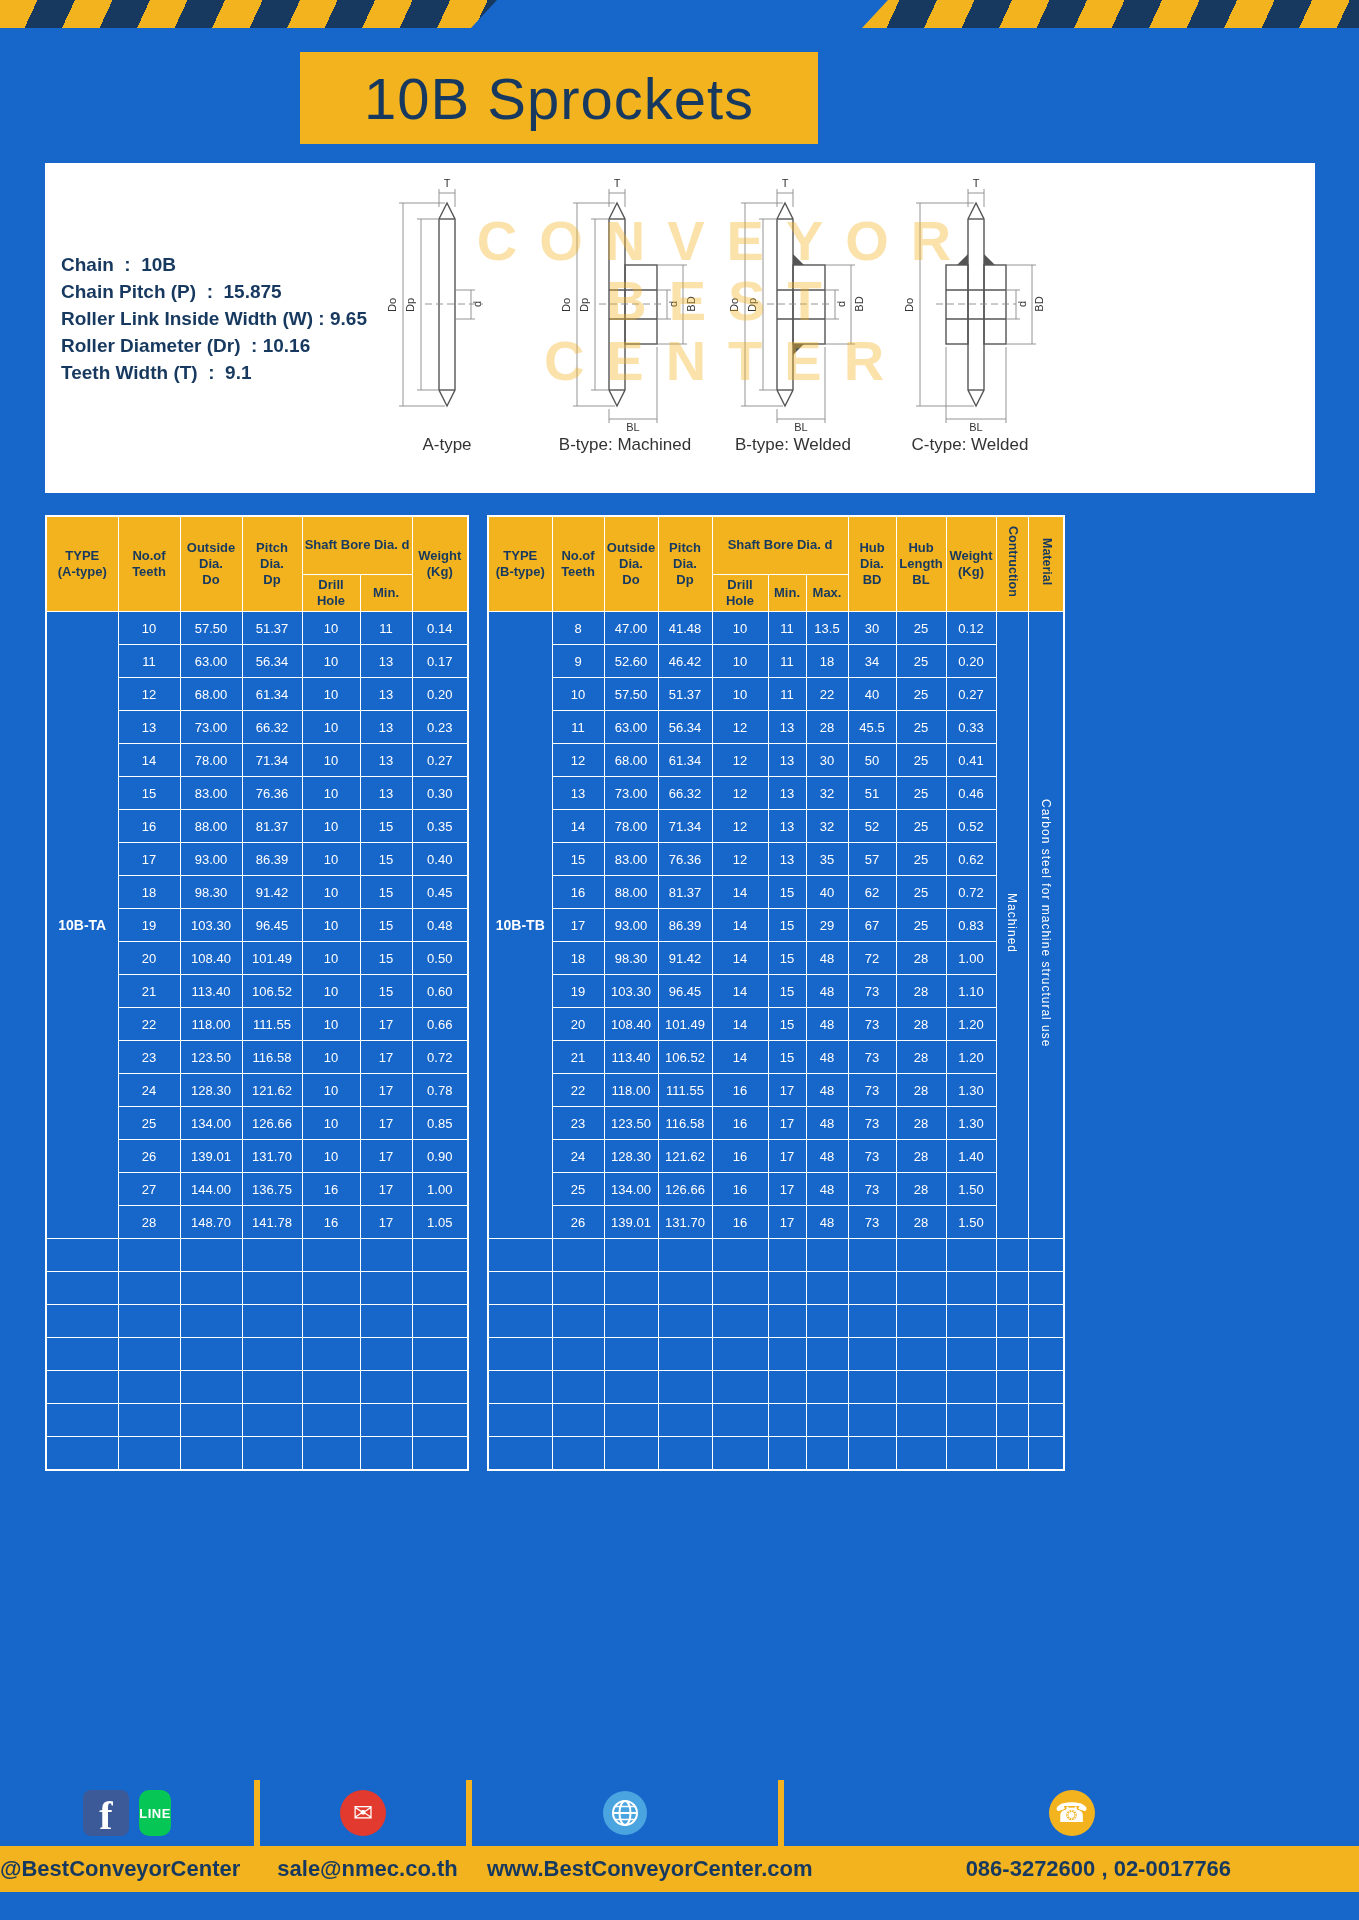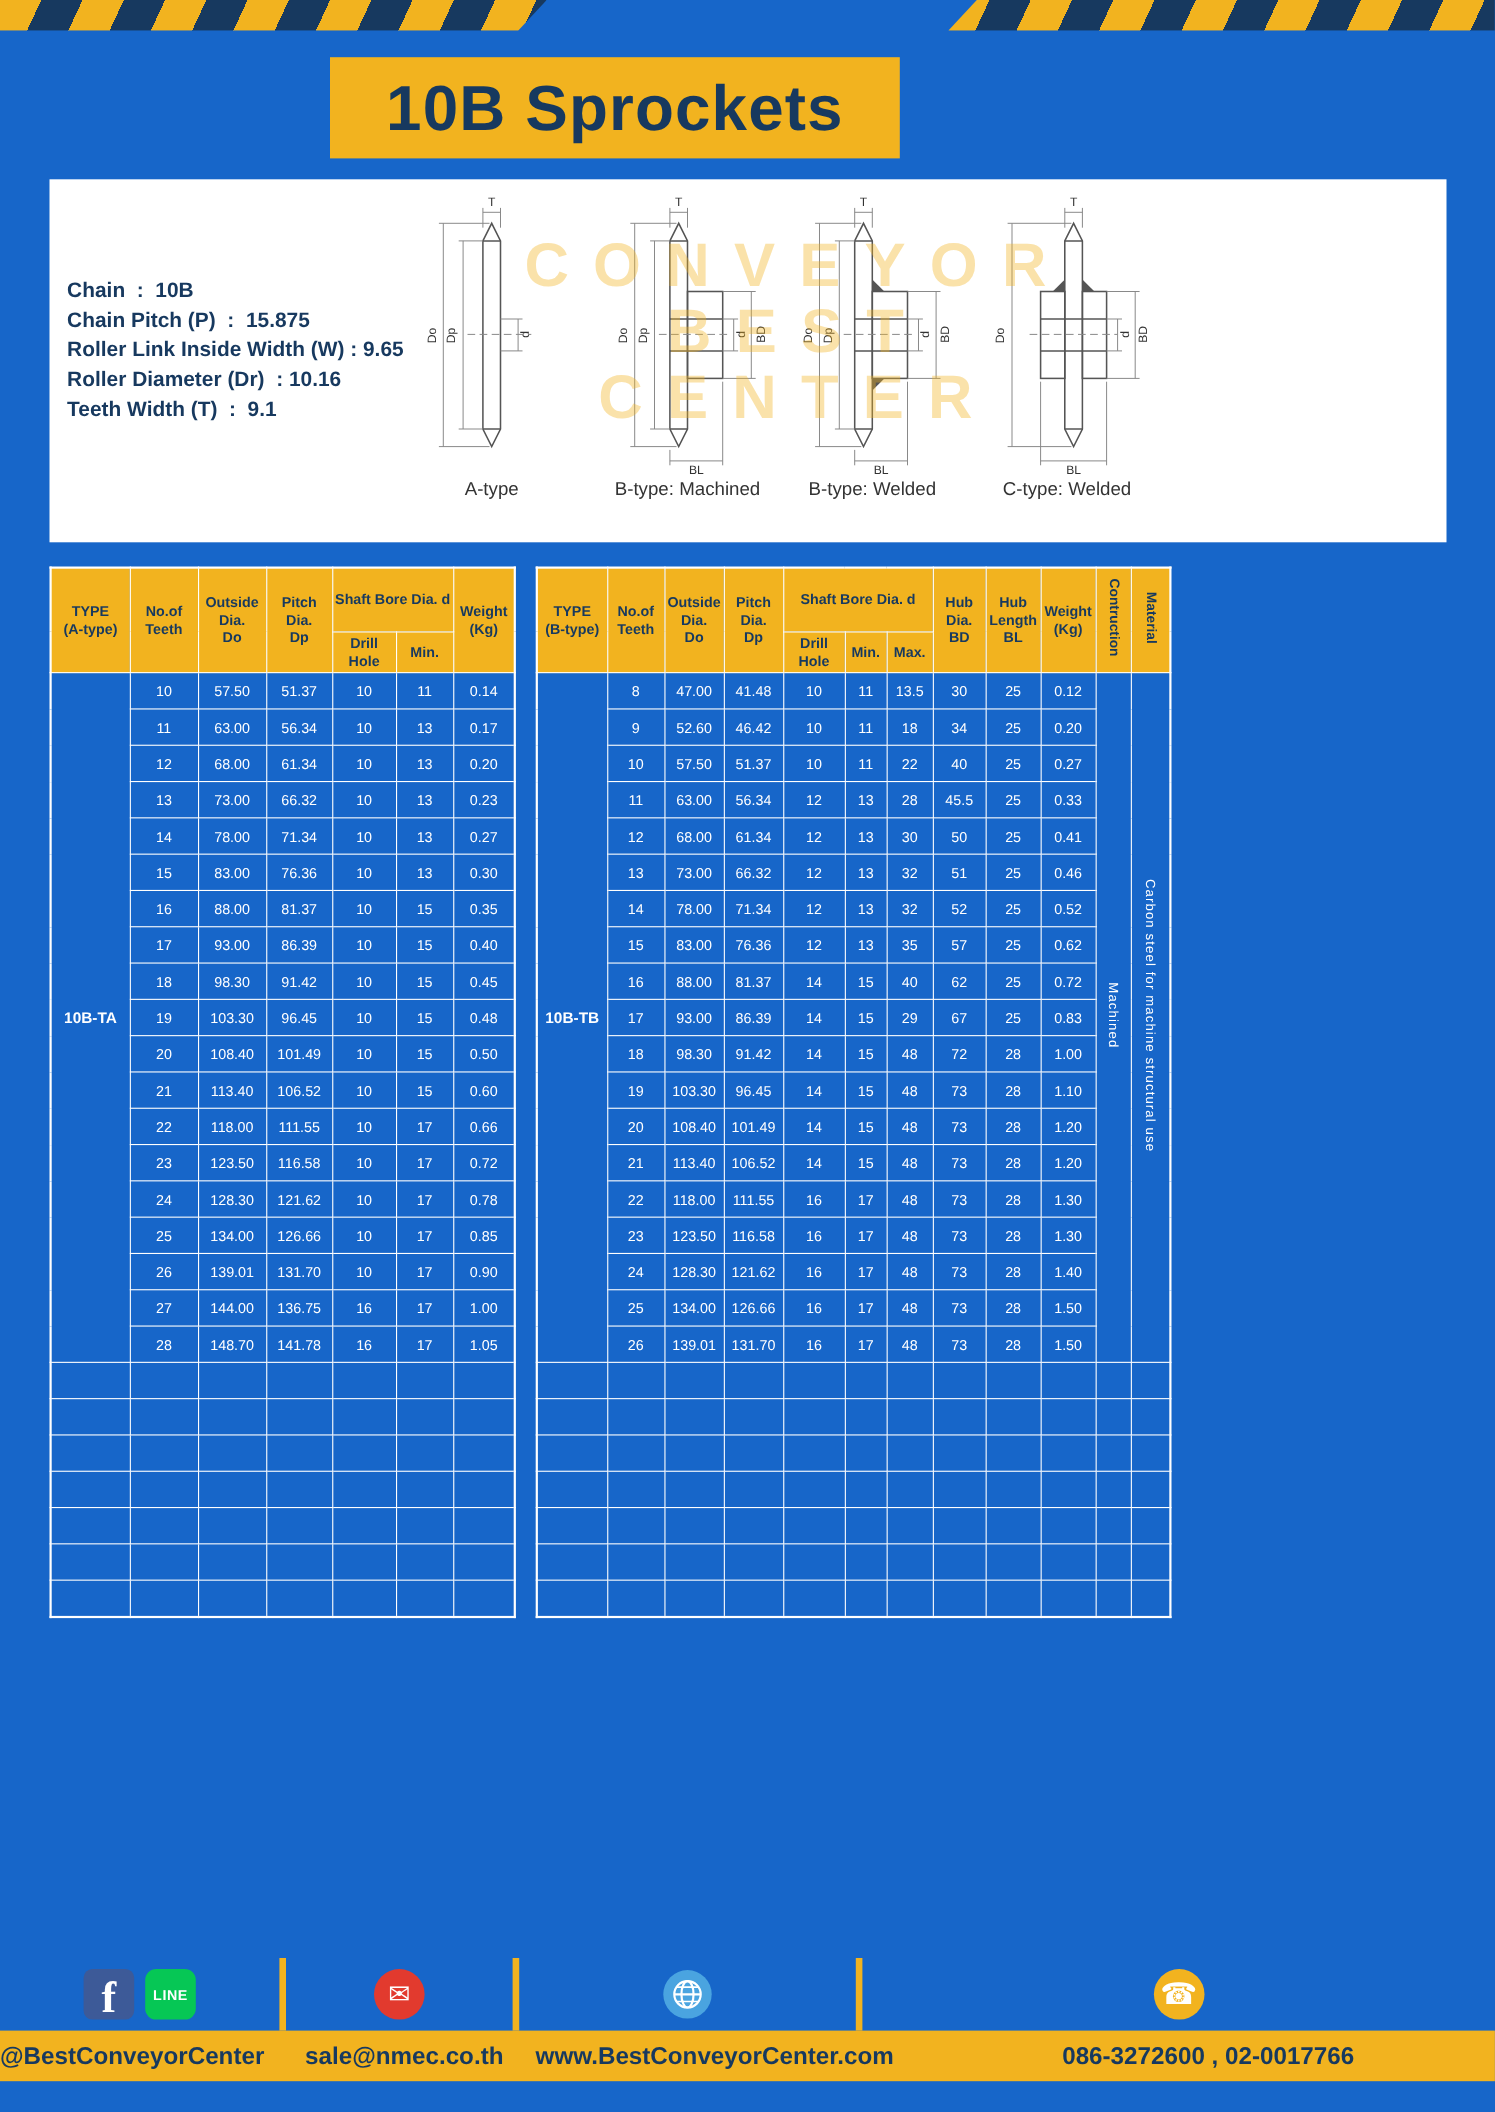--- a/index.html
+++ b/index.html
@@ -17,21 +17,21 @@
     background:repeating-linear-gradient(115deg, #f2b31f 0 34px, #17395f 34px 68px);
   }
   .hazard.left  { left:0;  clip-path:polygon(0 0, 100% 0, calc(100% - 26px) 100%, 0 100%); }
   .hazard.right { right:0; clip-path:polygon(26px 0, 100% 0, 100% 100%, 0 100%); }
 
   
   .title-banner {
     position:absolute; left:300px; top:52px; width:518px; height:92px;
     background:#f2b31f; display:flex; align-items:center; justify-content:center;
   }
-  .title-banner h1 { color:#17395f; font-size:58px; font-weight:bold; letter-spacing:1px; }
+  .title-banner h1 { color:#17395f; font-size:58px; font-weight:normal; letter-spacing:1px; }
 
   
   .diagram-panel {
     position:absolute; left:45px; top:163px; width:1270px; height:330px;
     background:#ffffff;
   }
   .spec-lines { position:absolute; left:16px; top:88px; }
   .spec-lines div {
     color:#17395f; font-weight:bold; font-size:19px; line-height:27px; white-space:pre;
   }
@@ -80,21 +80,21 @@
     display:flex; align-items:center;
   }
   .icon-seg { display:flex; align-items:center; justify-content:center; gap:10px; height:100%; }
   .vsep { width:6px; height:100%; background:#f2b31f; }
   .icon-fb {
     width:46px; height:46px; border-radius:8px; background:#3d5a98;
     display:flex; align-items:flex-end; justify-content:center; overflow:hidden;
   }
   .icon-fb span { color:#fff; font-family:"Liberation Serif", serif; font-weight:bold; font-size:40px; line-height:40px; }
   .icon-line {
-    width:46px; height:46px; border-radius:10px; background:#06c755;
+    width:32px; height:46px; border-radius:10px; background:#06c755;
     display:flex; align-items:center; justify-content:center;
   }
   .icon-line span { color:#fff; font-weight:bold; font-size:13px; letter-spacing:0.5px; }
   .icon-circle {
     width:46px; height:46px; border-radius:50%;
     display:flex; align-items:center; justify-content:center; color:#fff; font-size:24px;
   }
   .mail  { background:#e23a2e; }
   .phone { background:#f2b31f; font-size:27px; }
   .contact-bar {

